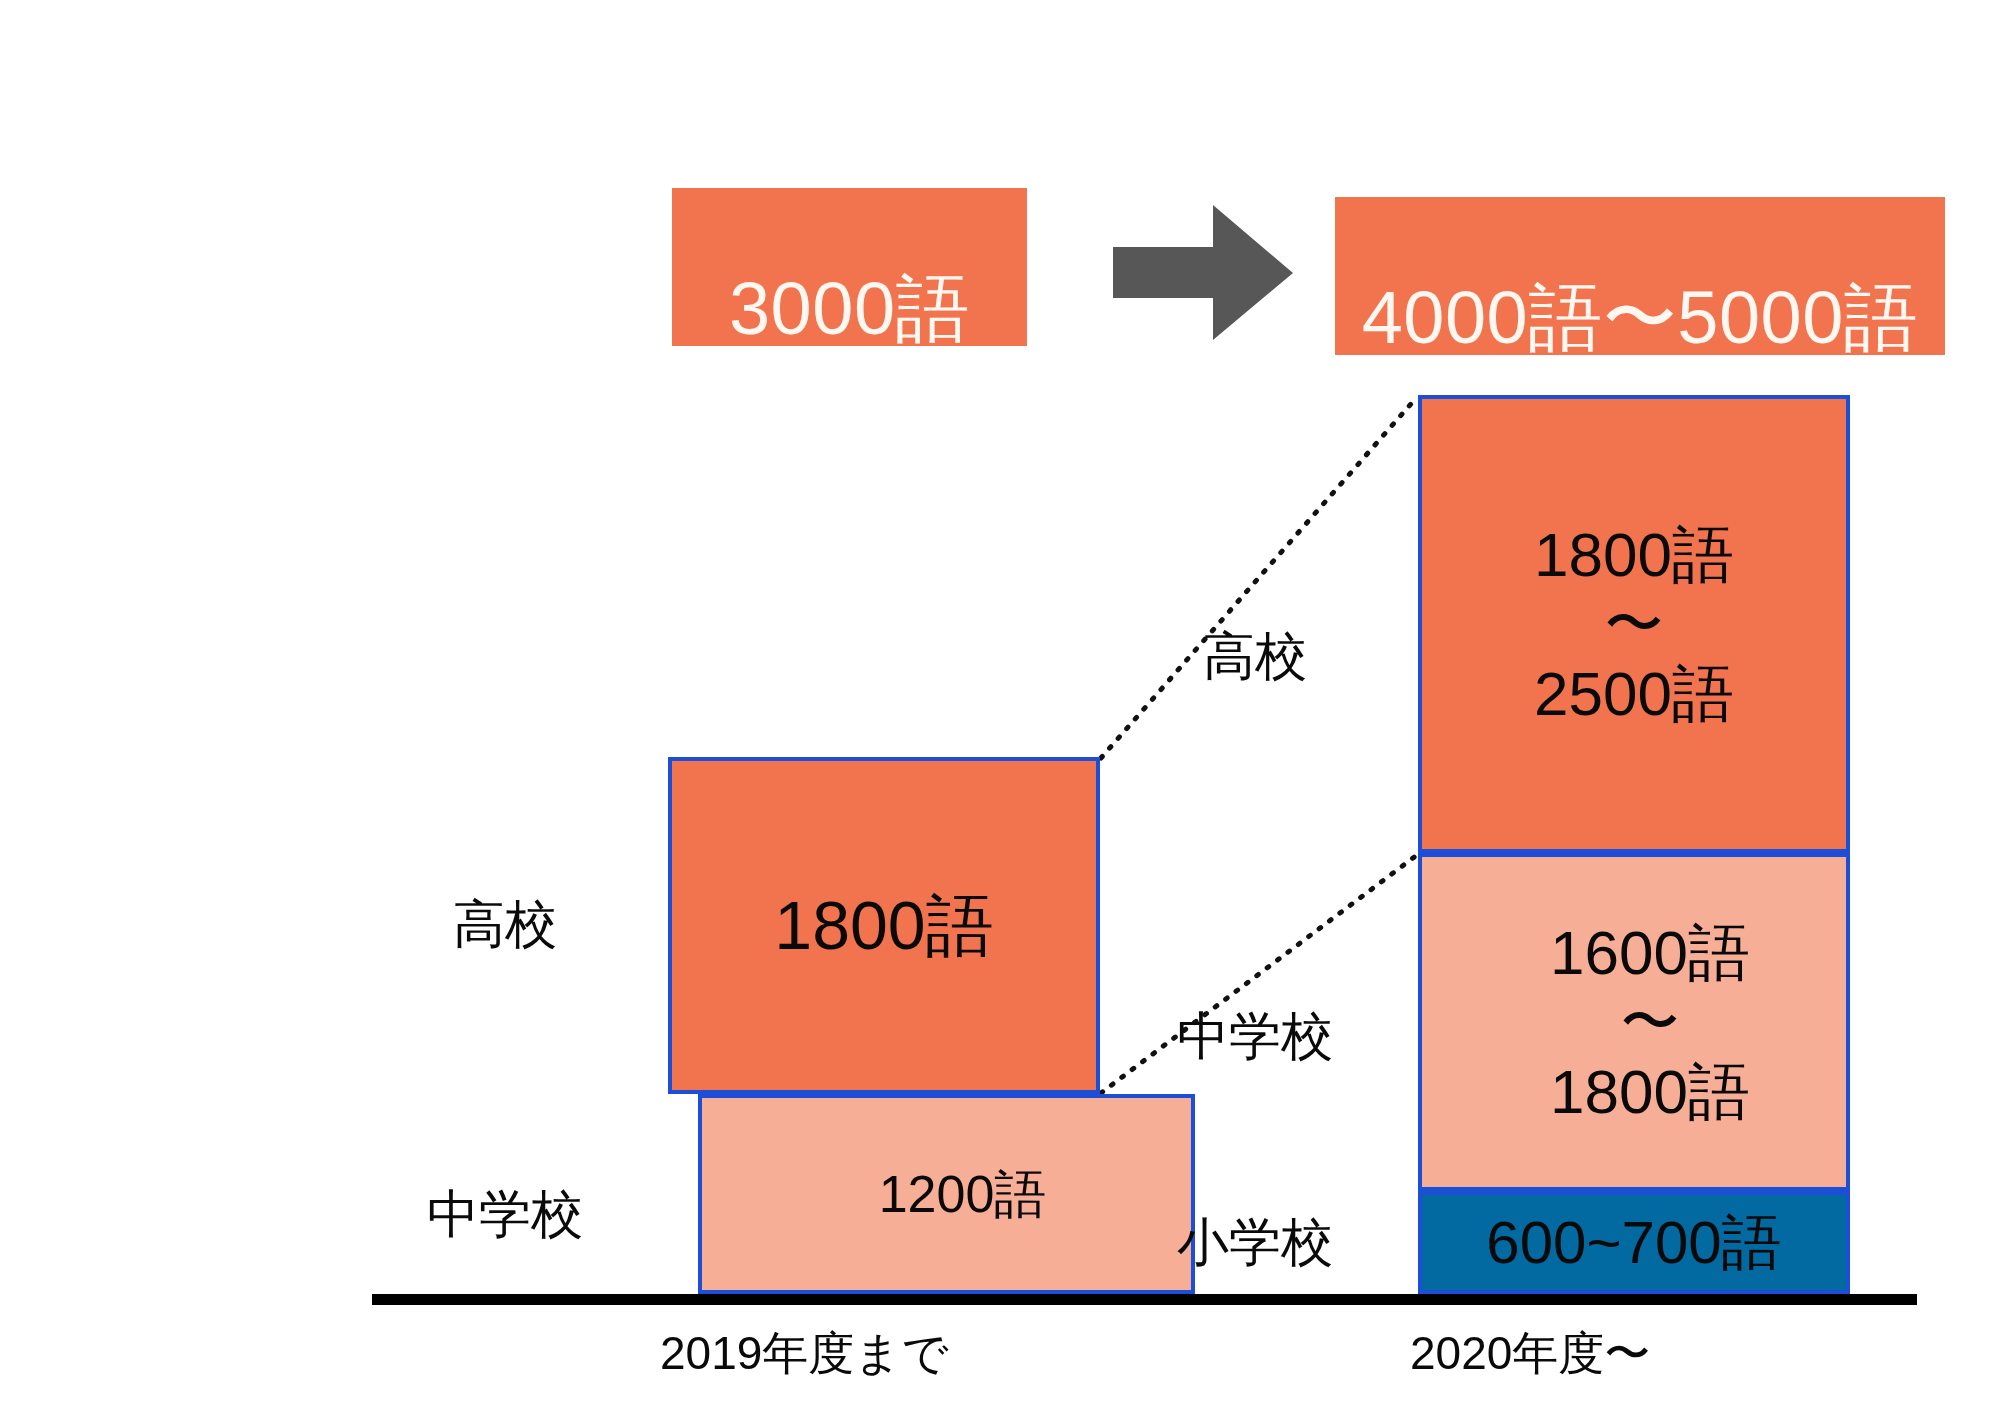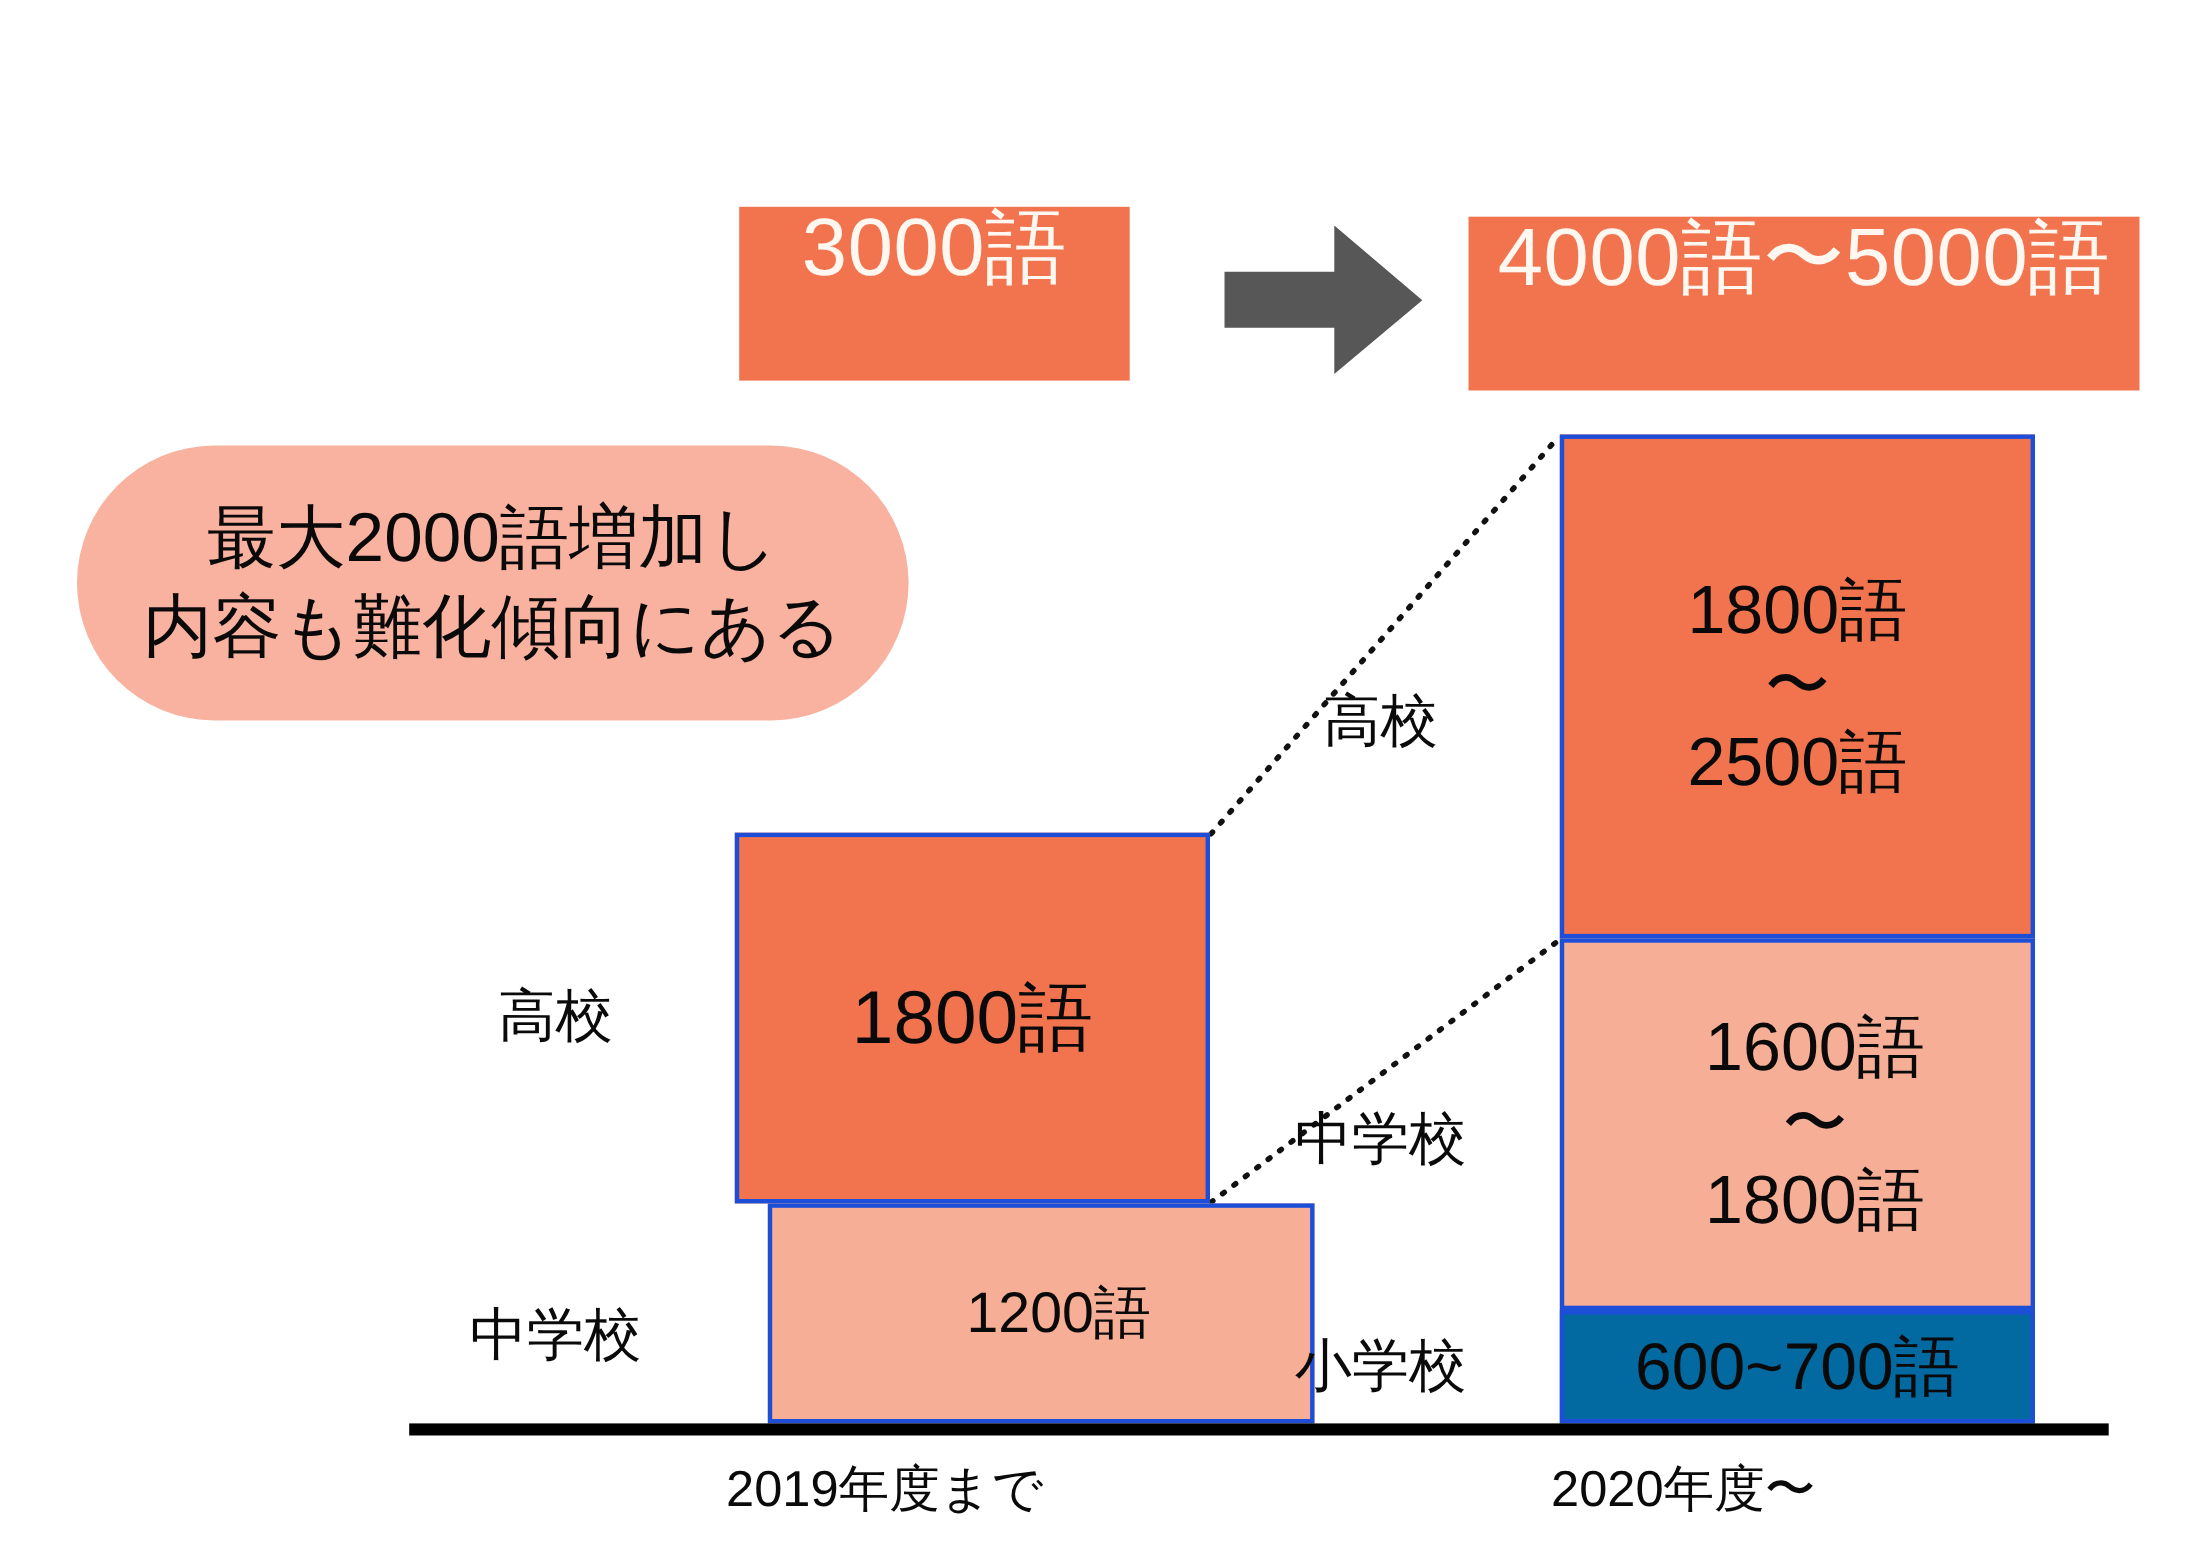--- a/index.html
+++ b/index.html
@@ -15,21 +15,21 @@
     font-family: "Liberation Sans", "DejaVu Sans", sans-serif;
     overflow: hidden;
   }
 
   
   .banner {
     position: absolute;
     background: #F1744F;
     color: #FFF7F0;
     display: flex;
-    align-items: flex-start;
+    align-items: flex-end;
     justify-content: center;
     font-weight: 400;
     letter-spacing: 0.5px;
     line-height: 1;
     white-space: nowrap;
   }
   #banner-left {
     left: 672px;
     top: 188px;
     width: 355px;
@@ -156,24 +156,20 @@
   </div>
 
   <svg id="arrow-icon" viewBox="0 0 180 135">
     <polygon points="0,42 100,42 100,0 180,68 100,135 100,93 0,93" fill="#575757"></polygon>
   </svg>
 
   <div class="banner" id="banner-right">
     <span>4000語〜5000語</span>
   </div>
 
-  <div id="callout">
-    <span>最大2000語増加し</span>
-    <span>内容も難化傾向にある</span>
-  </div>
 
   <svg id="connectors">
     <line x1="1101" y1="758" x2="1417" y2="397" stroke="#111111" stroke-width="5" stroke-dasharray="2 11" stroke-linecap="round"></line>
     <line x1="1101" y1="1093" x2="1417" y2="855" stroke="#111111" stroke-width="5" stroke-dasharray="2 11" stroke-linecap="round"></line>
   </svg>
 
   <div class="bar-seg seg-dark" id="l-high">
     <span class="seg-line">1800語</span>
   </div>
   <div class="bar-seg seg-light" id="l-mid">

